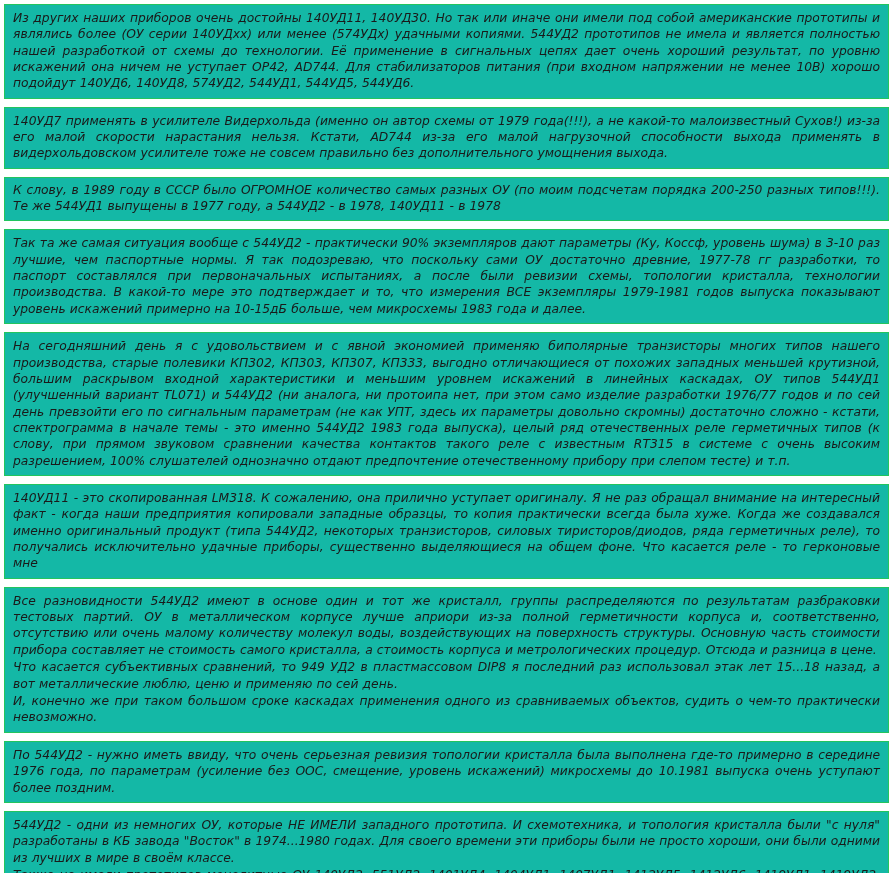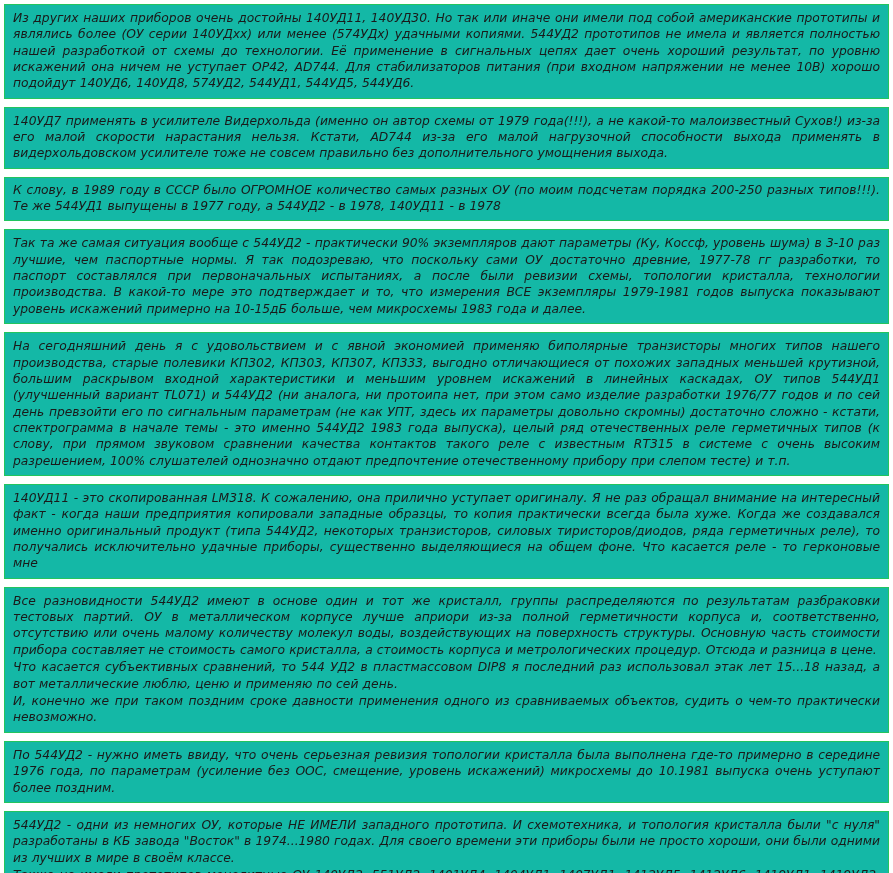--- a/index.html
+++ b/index.html
@@ -69,22 +69,22 @@
   <div class="quote">
     <p>На сегодняшний день я с удовольствием и с явной экономией применяю биполярные транзисторы многих типов нашего производства, старые полевики КП302, КП303, КП307, КП333, выгодно отличающиеся от похожих западных меньшей крутизной, большим раскрывом входной характеристики и меньшим уровнем искажений в линейных каскадах, ОУ типов 544УД1 (улучшенный вариант TL071) и 544УД2 (ни аналога, ни протоипа нет, при этом само изделие разработки 1976/77 годов и по сей день превзойти его по сигнальным параметрам (не как УПТ, здесь их параметры довольно скромны) достаточно сложно - кстати, спектрограмма в начале темы - это именно 544УД2 1983 года выпуска), целый ряд отечественных реле герметичных типов (к слову, при прямом звуковом сравнении качества контактов такого реле с известным RT315 в системе с очень высоким разрешением, 100% слушателей однозначно отдают предпочтение отечественному прибору при слепом тесте) и т.п.</p>
   </div>
 
   <div class="quote">
     <p>140УД11 - это скопированная LM318. К сожалению, она прилично уступает оригиналу. Я не раз обращал внимание на интересный факт - когда наши предприятия копировали западные образцы, то копия практически всегда была хуже. Когда же создавался именно оригинальный продукт (типа 544УД2, некоторых транзисторов, силовых тиристоров/диодов, ряда герметичных реле), то получались исключительно удачные приборы, существенно выделяющиеся на общем фоне. Что касается реле - то герконовые мне</p>
   </div>
 
   <div class="quote">
     <p>Все разновидности 544УД2 имеют в основе один и тот же кристалл, группы распределяются по результатам разбраковки тестовых партий. ОУ в металлическом корпусе лучше априори из-за полной герметичности корпуса и, соответственно, отсутствию или очень малому количеству молекул воды, воздействующих на поверхность структуры. Основную часть стоимости прибора составляет не стоимость самого кристалла, а стоимость корпуса и метрологических процедур. Отсюда и разница в цене.</p>
-    <p>Что касается субъективных сравнений, то 544 УД2 в пластмассовом DIP8 я последний раз использовал этак лет 15...18 назад, а вот металлические люблю, ценю и применяю по сей день.</p>
-    <p>И, конечно же при таком поздним сроке давности применения одного из сравниваемых объектов, судить о чем-то практически невозможно.</p>
+    <p>Что касается субъективных сравнений, то 949 УД2 в пластмассовом DIP8 я последний раз использовал этак лет 15...18 назад, а вот металлические люблю, ценю и применяю по сей день.</p>
+    <p>И, конечно же при таком большом сроке каскадах применения одного из сравниваемых объектов, судить о чем-то практически невозможно.</p>
   </div>
 
   <div class="quote">
     <p>По 544УД2 - нужно иметь ввиду, что очень серьезная ревизия топологии кристалла была выполнена где-то примерно в середине 1976 года, по параметрам (усиление без ООС, смещение, уровень искажений) микросхемы до 10.1981 выпуска очень уступают более поздним.</p>
   </div>
 
   <div class="quote">
     <p>544УД2 - одни из немногих ОУ, которые НЕ ИМЕЛИ западного прототипа. И схемотехника, и топология кристалла были "с нуля" разработаны в КБ завода "Восток" в 1974...1980 годах. Для своего времени эти приборы были не просто хороши, они были одними из лучших в мире в своём классе.</p>
     <p>Также не имели прототипов монолитные ОУ 140УД2, 551УД2, 1401УД4, 1404УД1, 1407УД1, 1412УД5, 1412УД6, 1419УД1, 1419УД2, 157УД1, 157УД2, гибридные ОУ 240УД1, 240УД2, 252УД3, 284УД1, 284УД2, 816УД1, 816УД2, 816УД4, арсенидгаллиевые ОУ 6402УД1, 6402УД2, 6406УД1.</p>
   </div>

